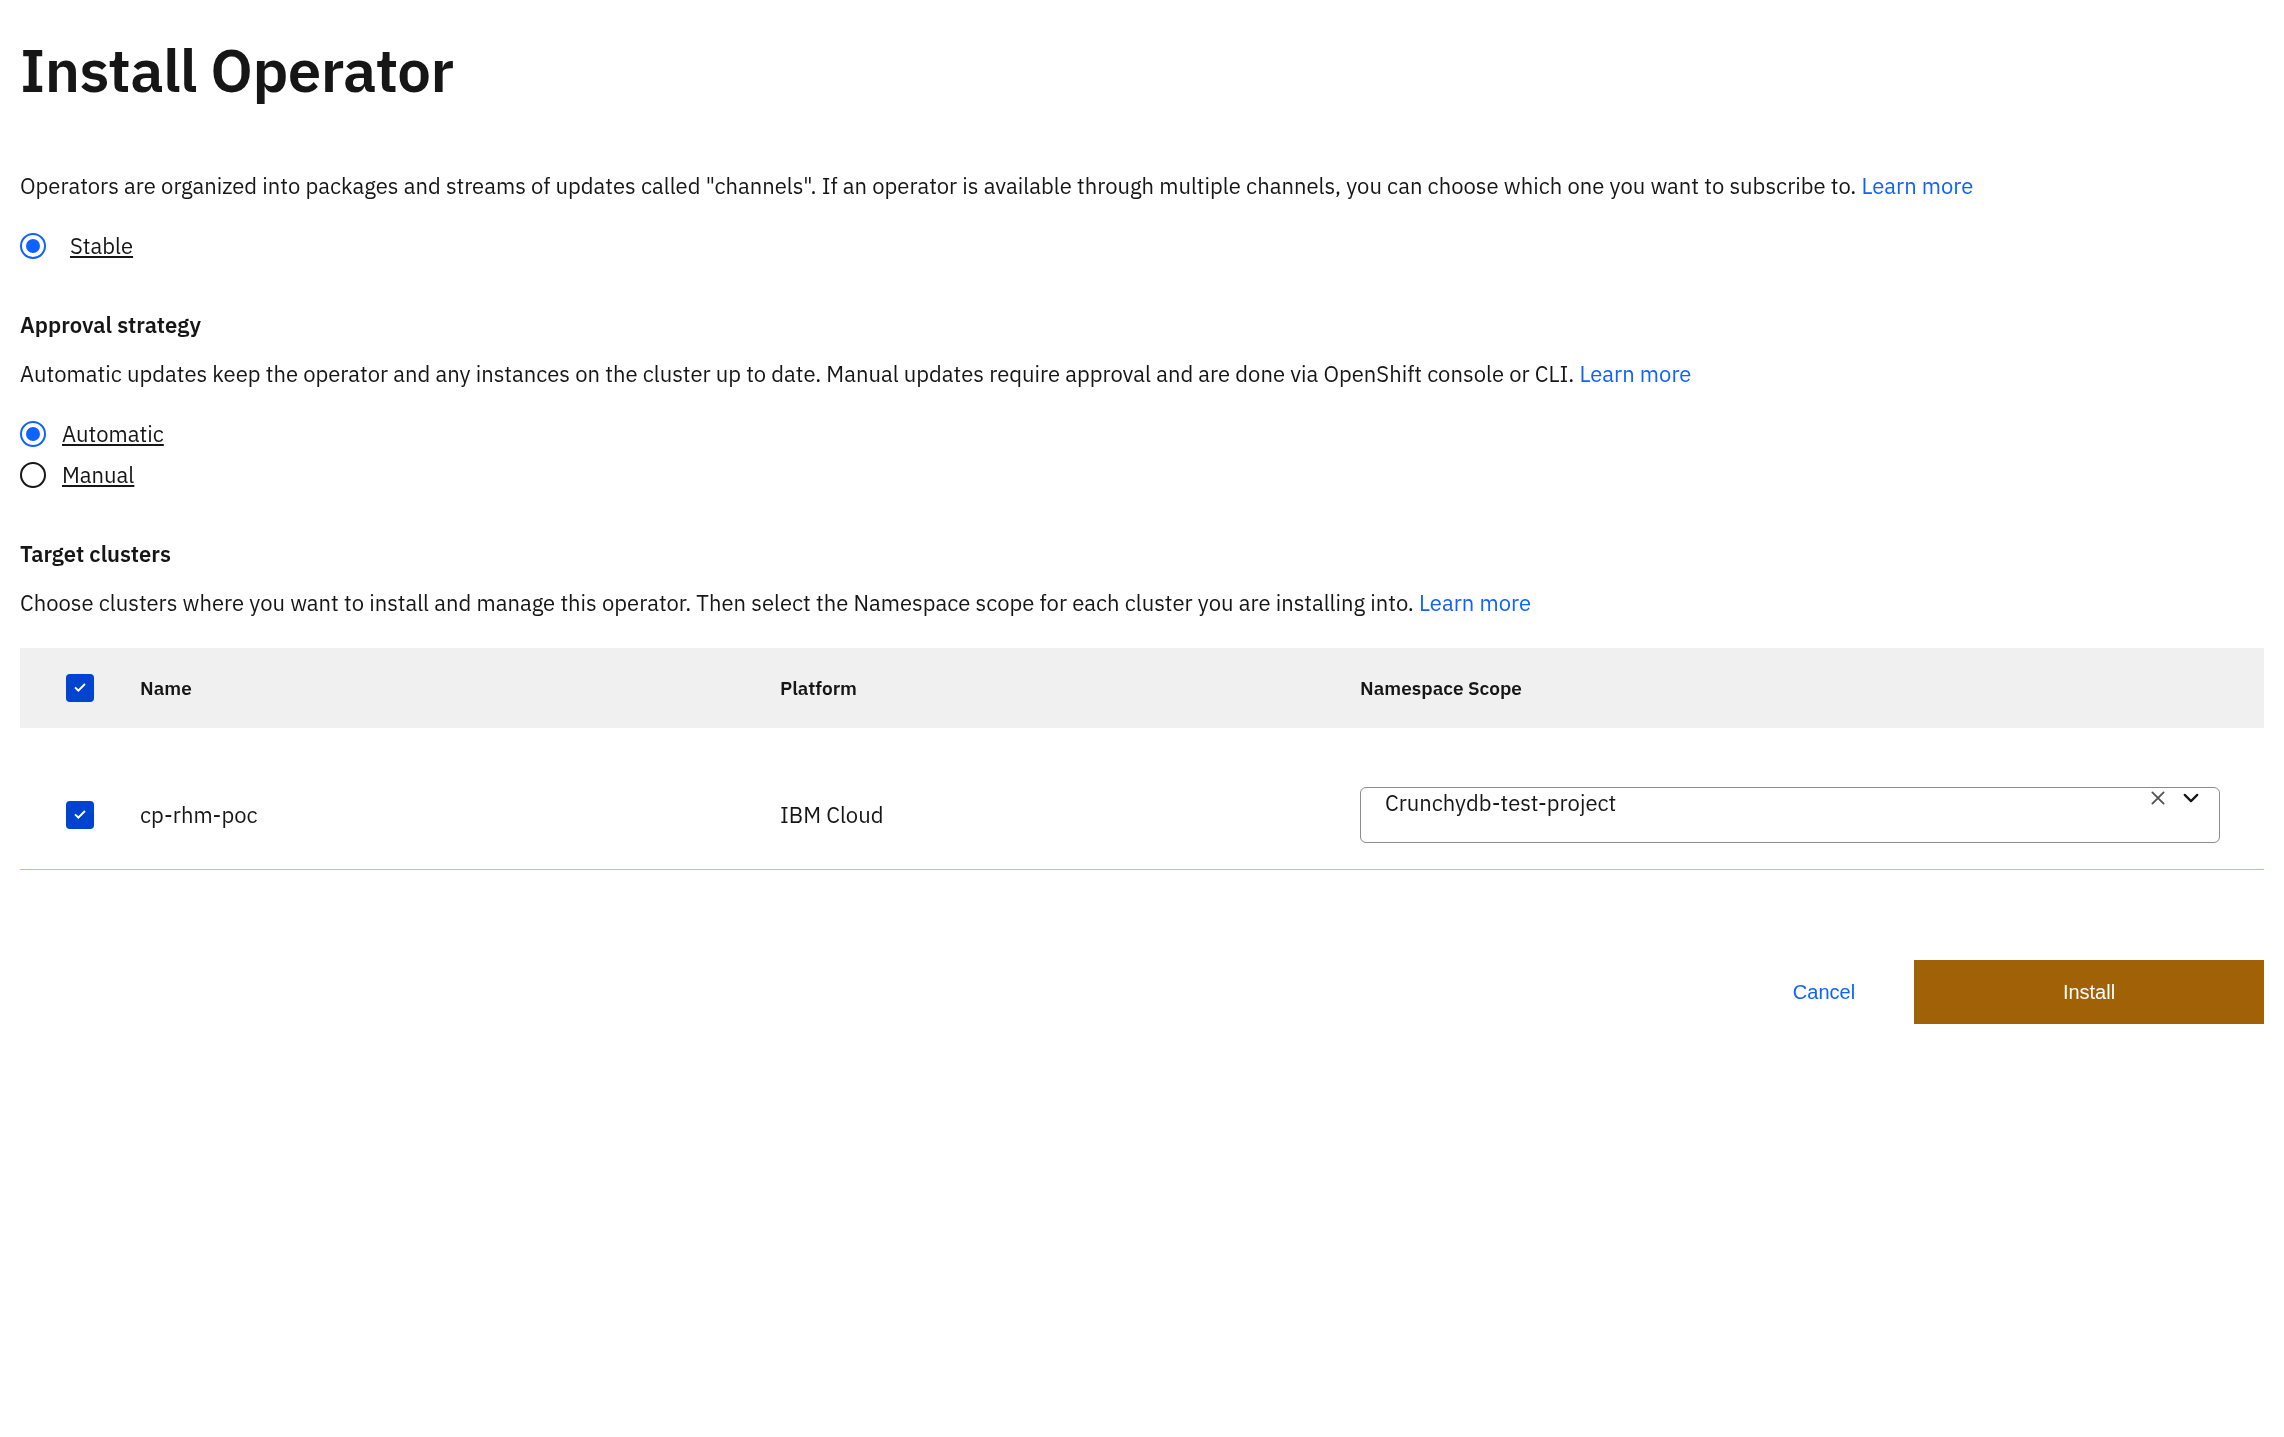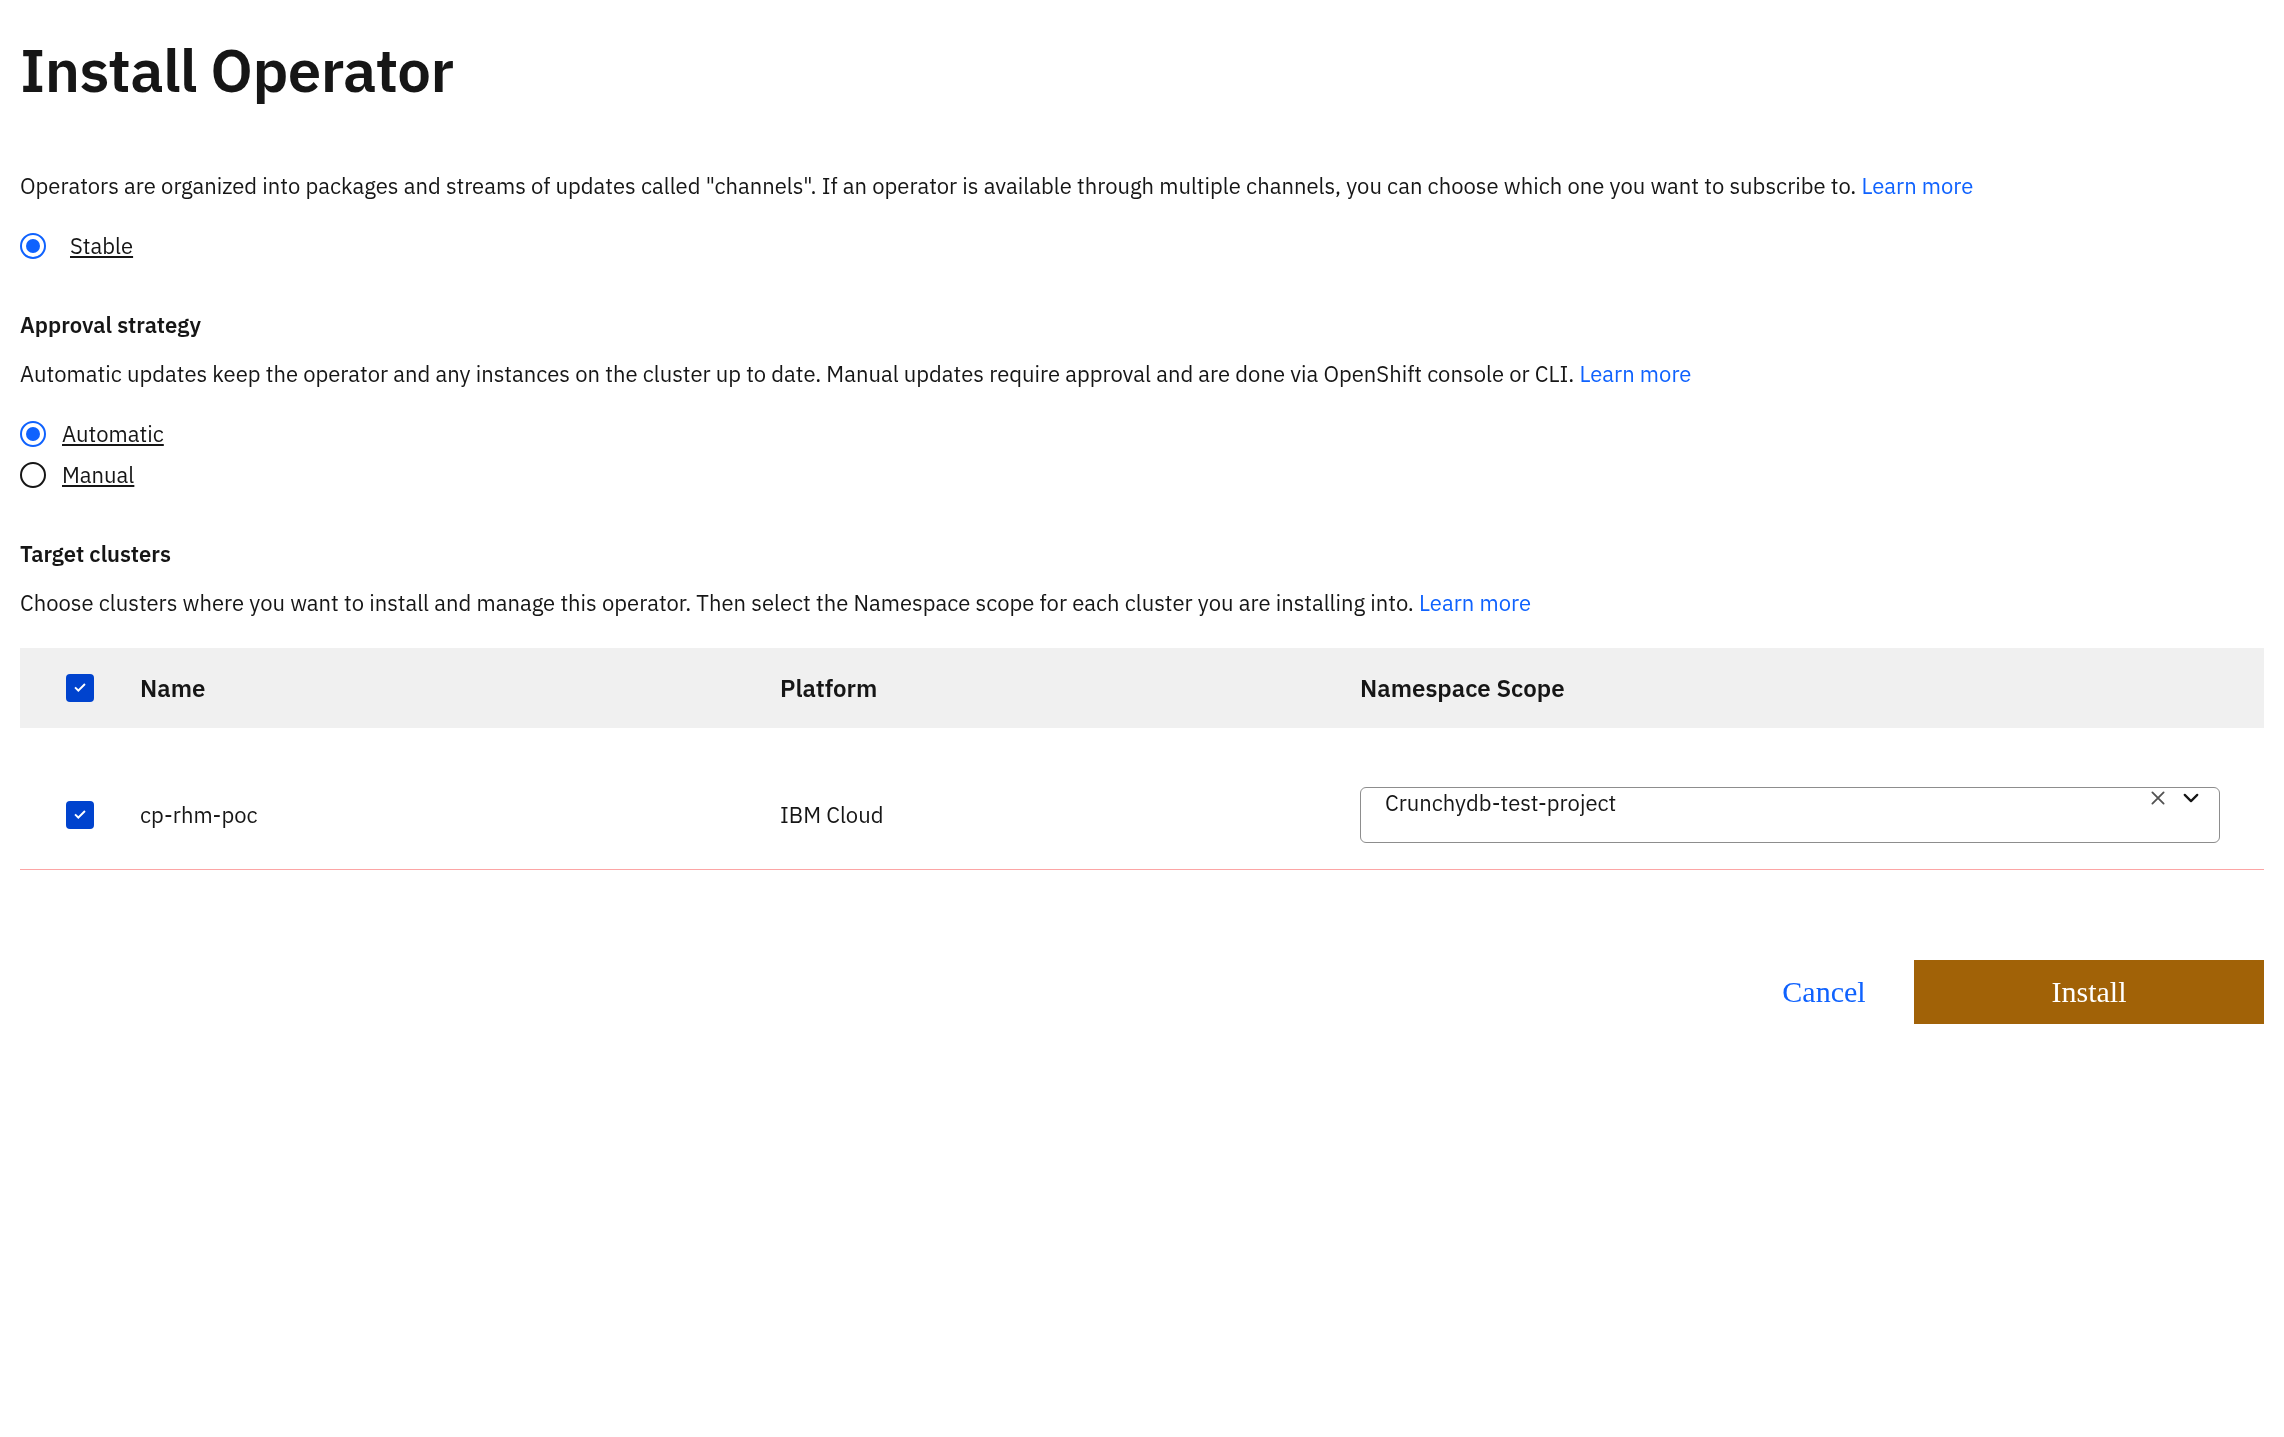--- a/index.html
+++ b/index.html
@@ -67,21 +67,21 @@
   .table-wrap { margin-top: 28px; }
   .thead {
     display: grid;
     grid-template-columns: 120px 640px 580px 1fr;
     align-items: center;
     background: #f0f0f0;
     height: 80px;
     padding-right: 40px;
   }
   .th {
-    font-size: 24px;
+    font-size: 19px;
     font-weight: 600;
     color: #161616;
   }
   .th-check { display: flex; justify-content: center; }
   .trow {
     display: grid;
     grid-template-columns: 120px 640px 580px 1fr;
     align-items: center;
     min-height: 110px;
     border-bottom: 1px solid #fca5a5;
@@ -119,27 +119,27 @@
   .footer {
     display: flex;
     justify-content: flex-end;
     gap: 0;
     padding-top: 90px;
   }
   .btn {
     height: 64px;
     min-width: 180px;
     padding: 0 48px;
-    font-size: 30px;
+    font-size: 20px;
     display: inline-flex;
     align-items: center;
     justify-content: center;
     border: none;
     cursor: pointer;
-    font-family: Liberation Serif, serif;
+    font-family: Liberation Sans, sans-serif;
   }
   .btn-secondary {
     background: #ffffff;
     color: #0f62fe;
   }
   .btn-primary {
     background: #a16207;
     color: #ffffff;
     min-width: 350px;
   }

